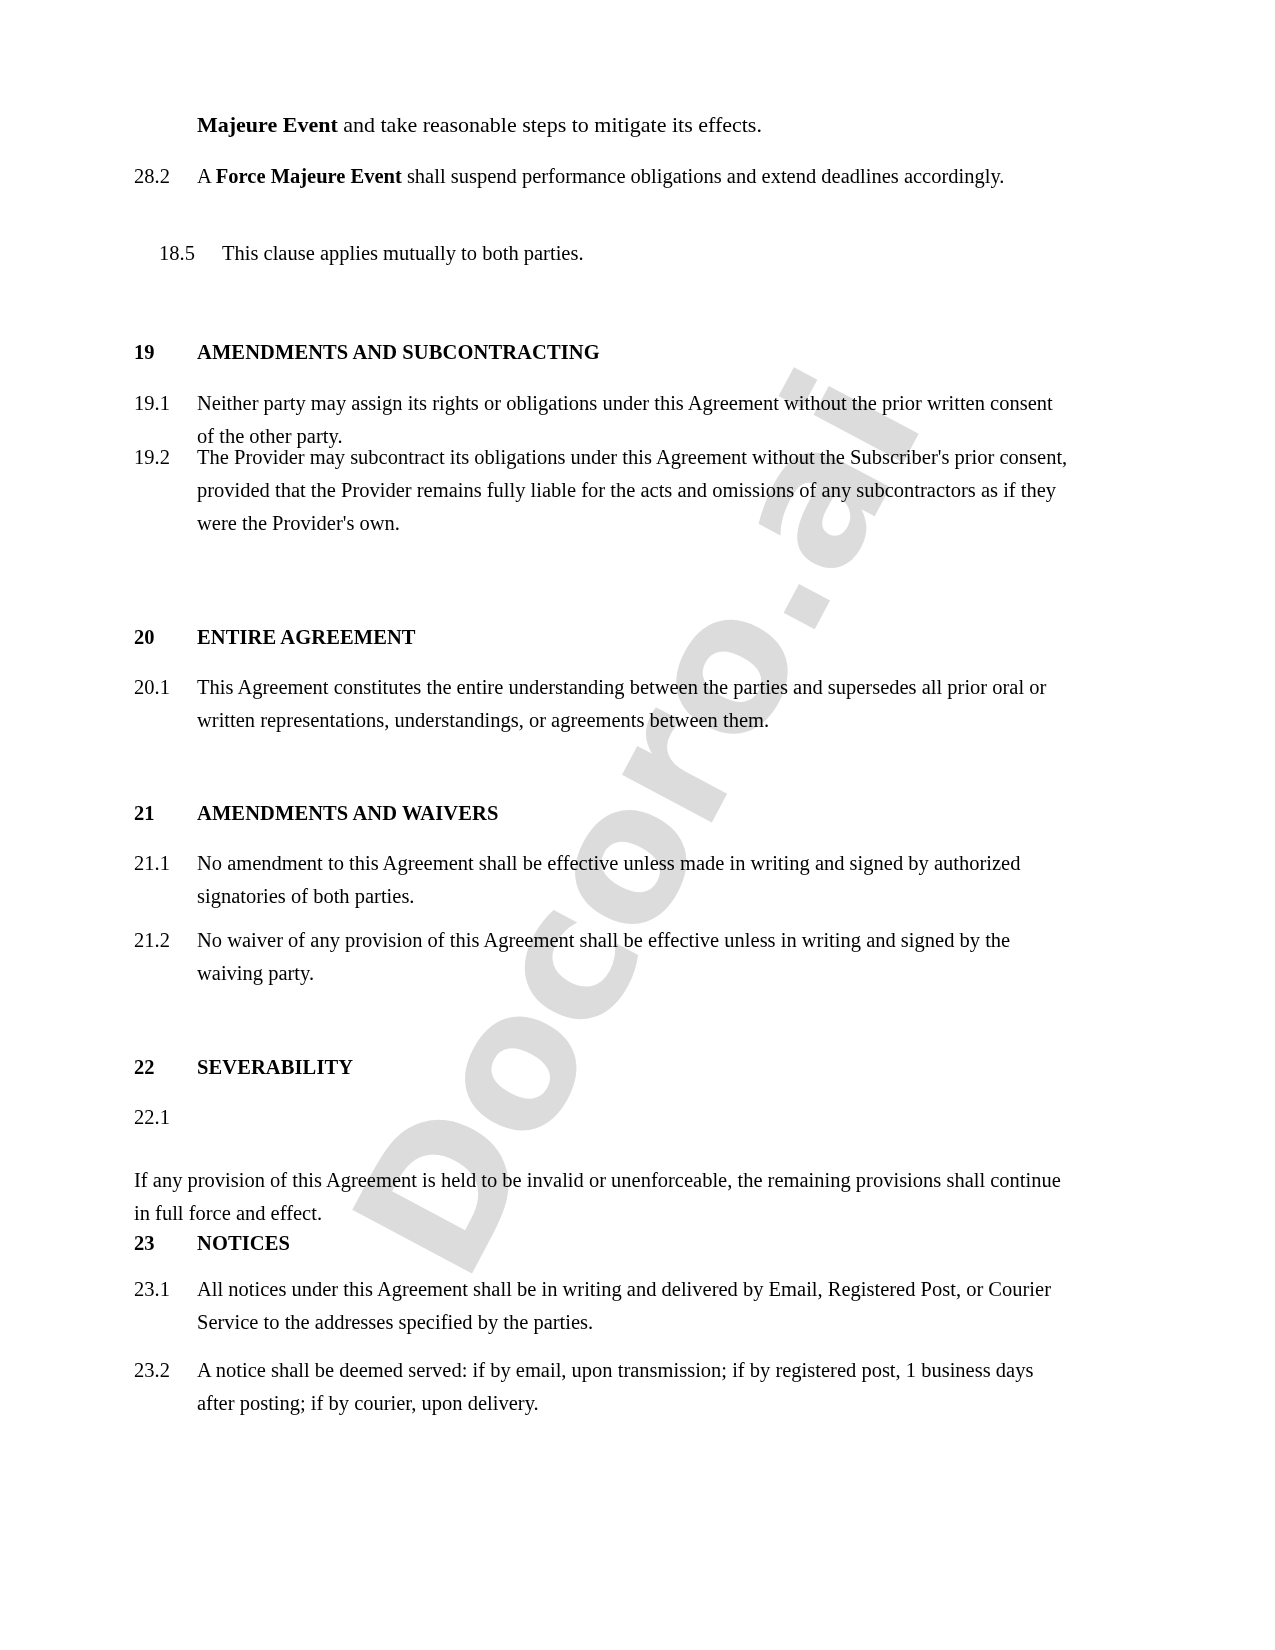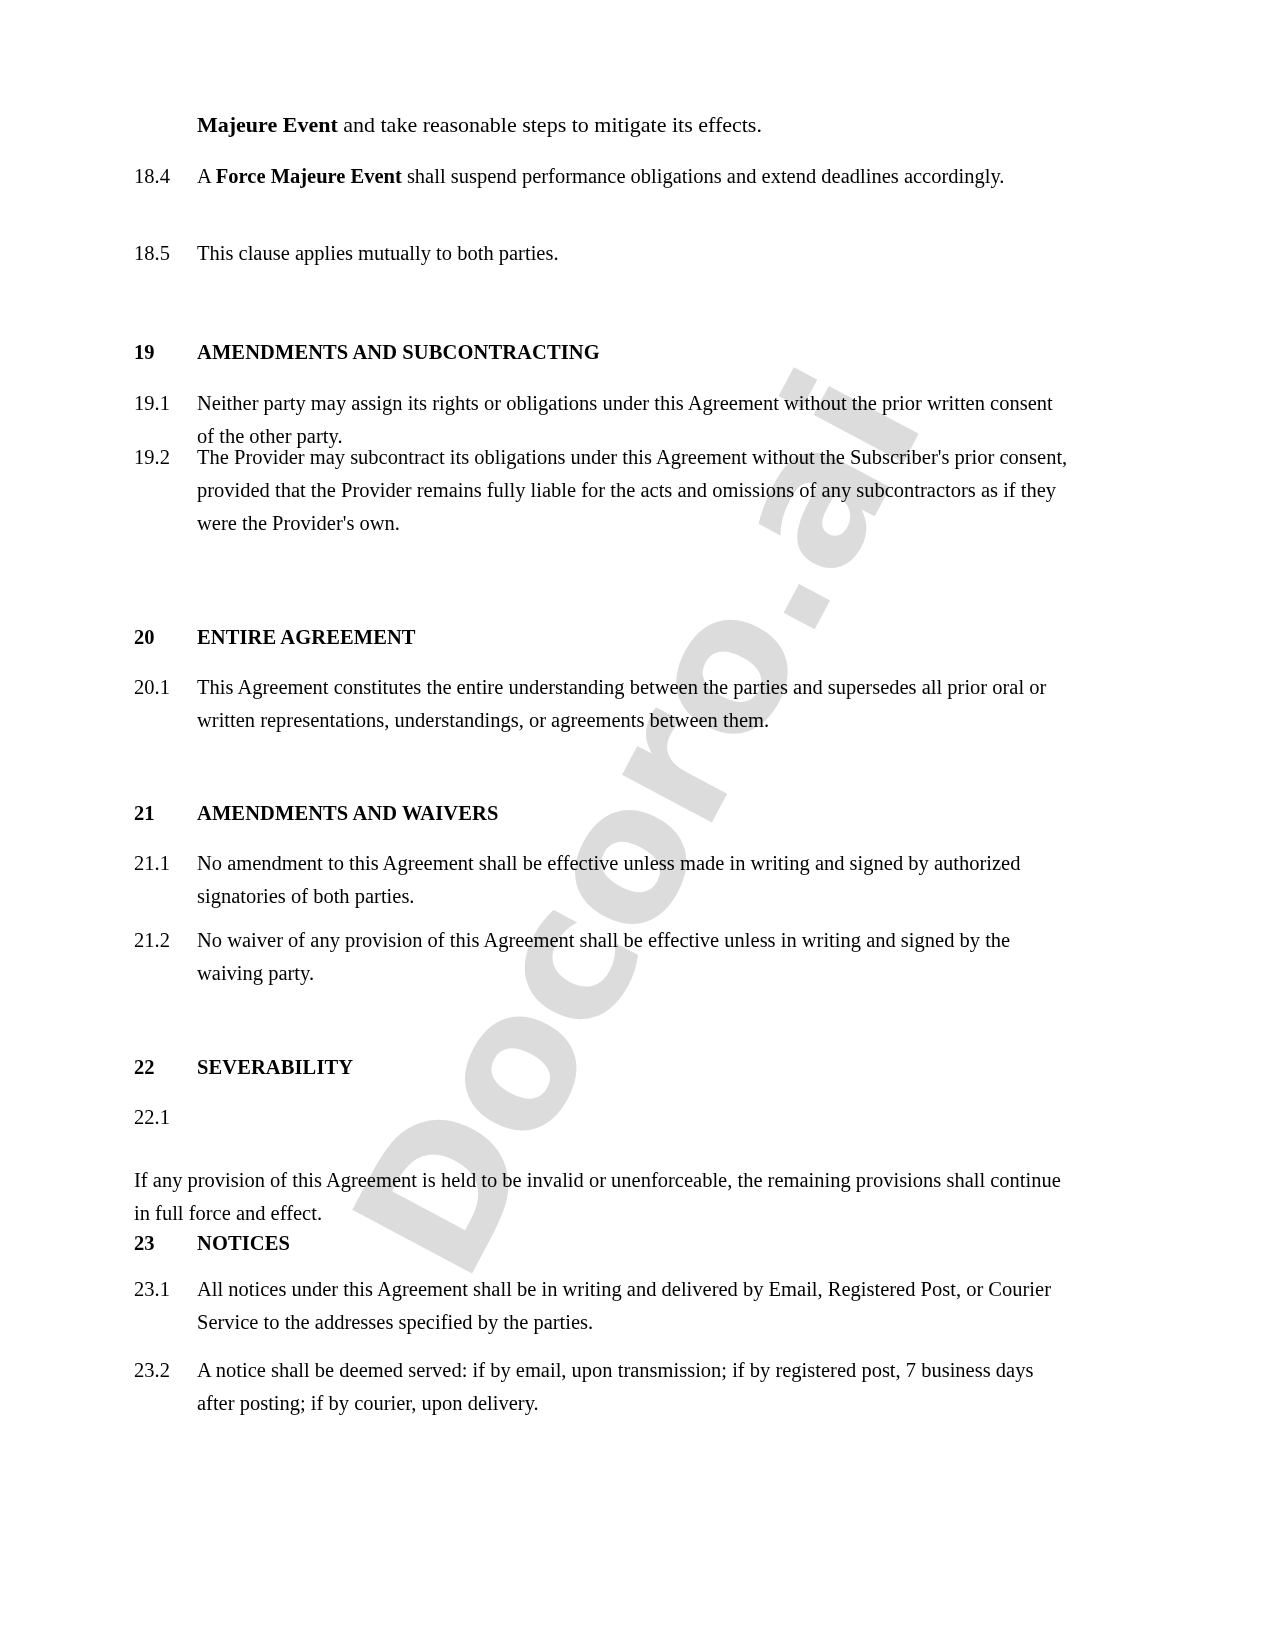--- a/index.html
+++ b/index.html
@@ -112,25 +112,25 @@
     <div class="watermark-text">Docoro.ai</div>
   </div>
 
   <div class="content">
 
     <div class="cont-para" style="top:108px;">
       <b>Majeure Event</b><span> and take reasonable steps to mitigate its effects.</span>
     </div>
 
     <div class="clause" style="top:160px;">
-      <span class="num">18.4</span>
+      <span class="num">28.2</span>
       <span class="body"><span>A </span><b>Force Majeure Event</b><span> shall suspend performance obligations and extend deadlines accordingly.</span></span>
     </div>
 
-    <div class="clause" style="top:237px;">
+    <div class="clause" style="top:237px;margin-left:25px;">
       <span class="num">18.5</span>
       <span class="body">This clause applies mutually to both parties.</span>
     </div>
 
     <div class="section-heading" style="top:337px;">
       <span class="snum">19</span>
       <span class="stitle">AMENDMENTS AND SUBCONTRACTING</span>
     </div>
 
     <div class="clause" style="top:387px;">
@@ -183,17 +183,17 @@
       <span class="stitle">NOTICES</span>
     </div>
 
     <div class="clause" style="top:1257px;margin-top:16px;">
       <span class="num">23.1</span>
       <span class="body">All notices under this Agreement shall be in writing and delivered by Email, Registered Post, or Courier Service to the addresses specified by the parties.</span>
     </div>
 
     <div class="clause" style="top:1354px;">
       <span class="num">23.2</span>
-      <span class="body">A notice shall be deemed served: if by email, upon transmission; if by registered post, 7 business days after posting; if by courier, upon delivery.</span>
+      <span class="body">A notice shall be deemed served: if by email, upon transmission; if by registered post, 1 business days after posting; if by courier, upon delivery.</span>
     </div>
 
   </div>
 </div>
 
 </body></html>

